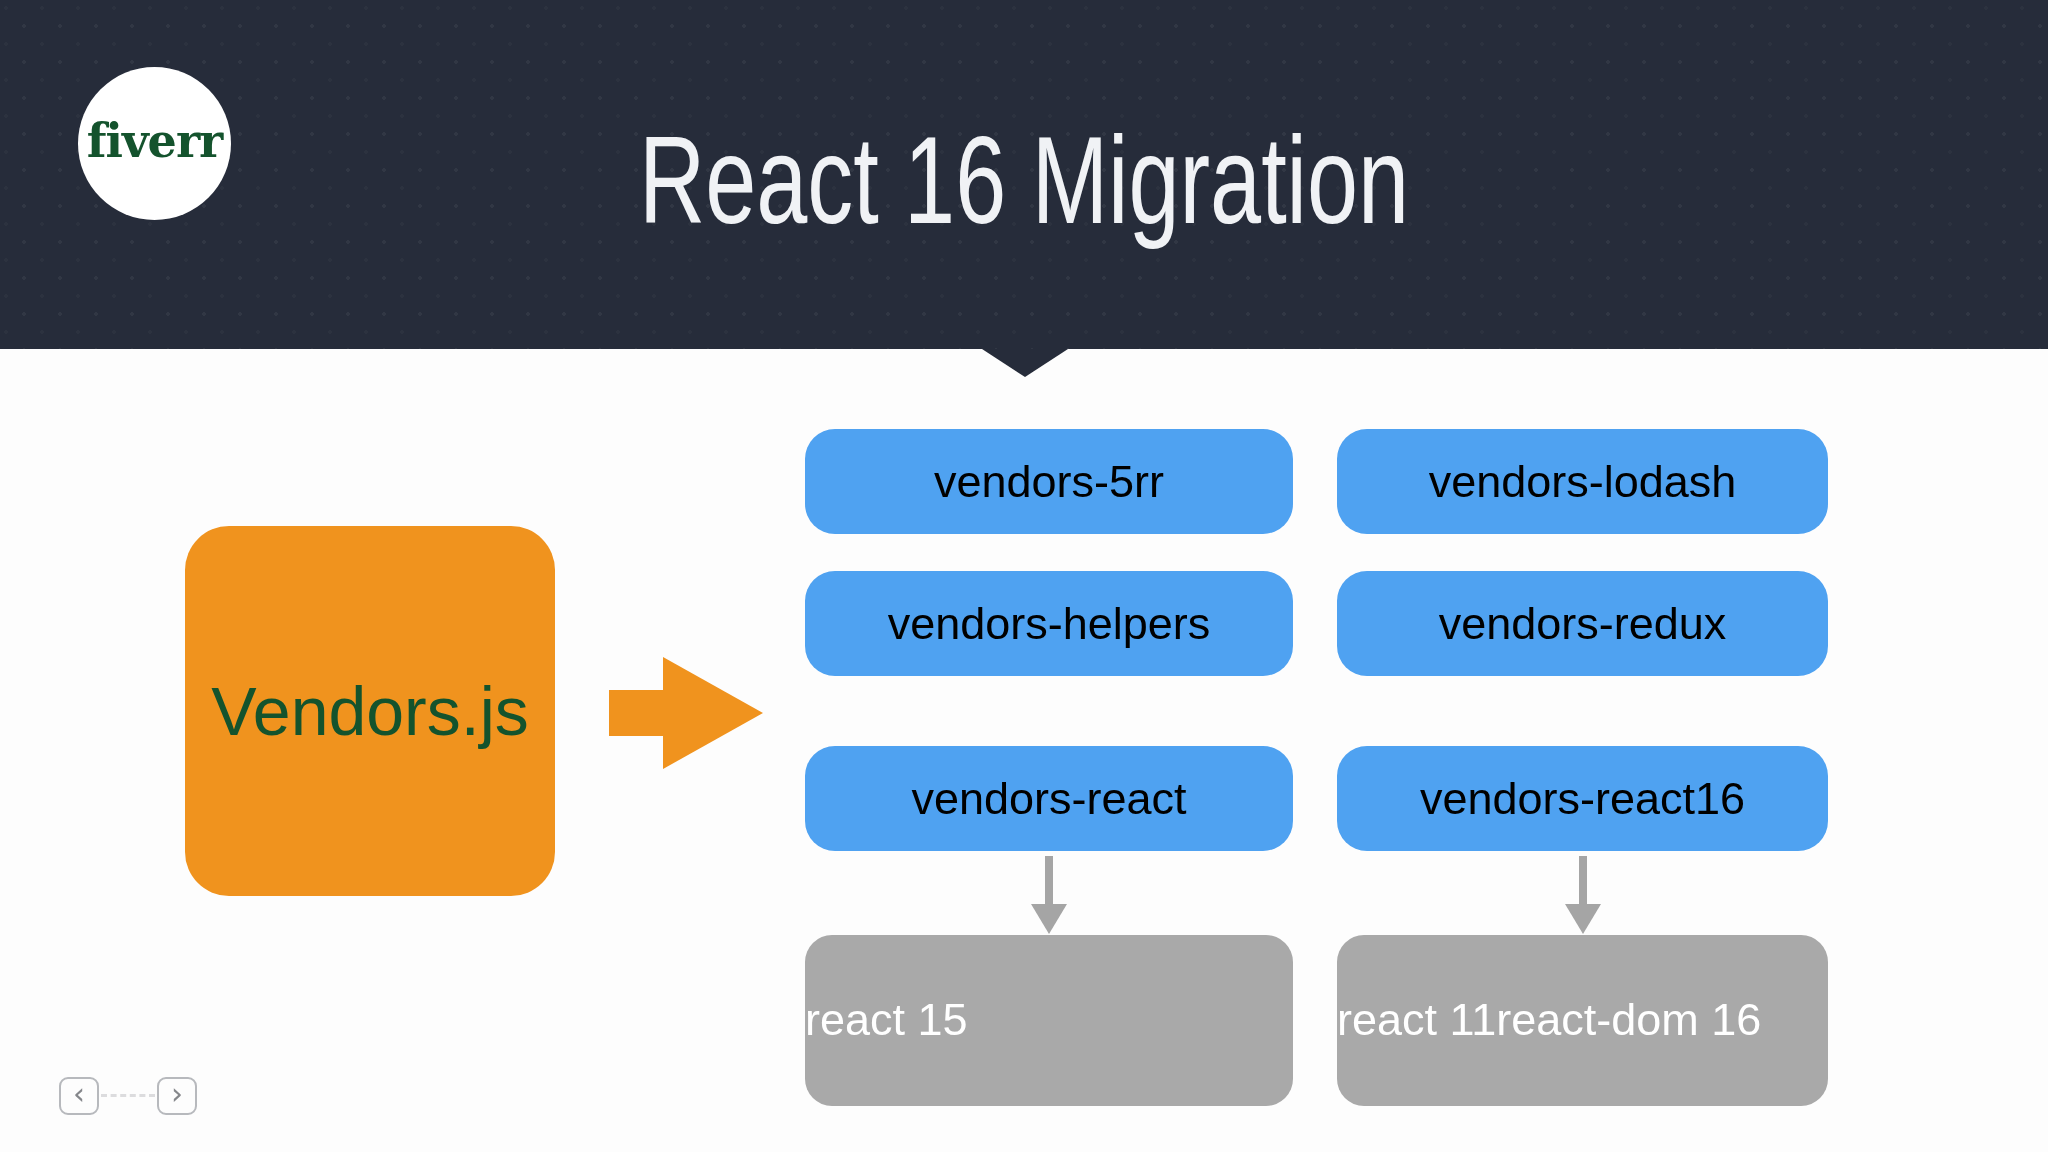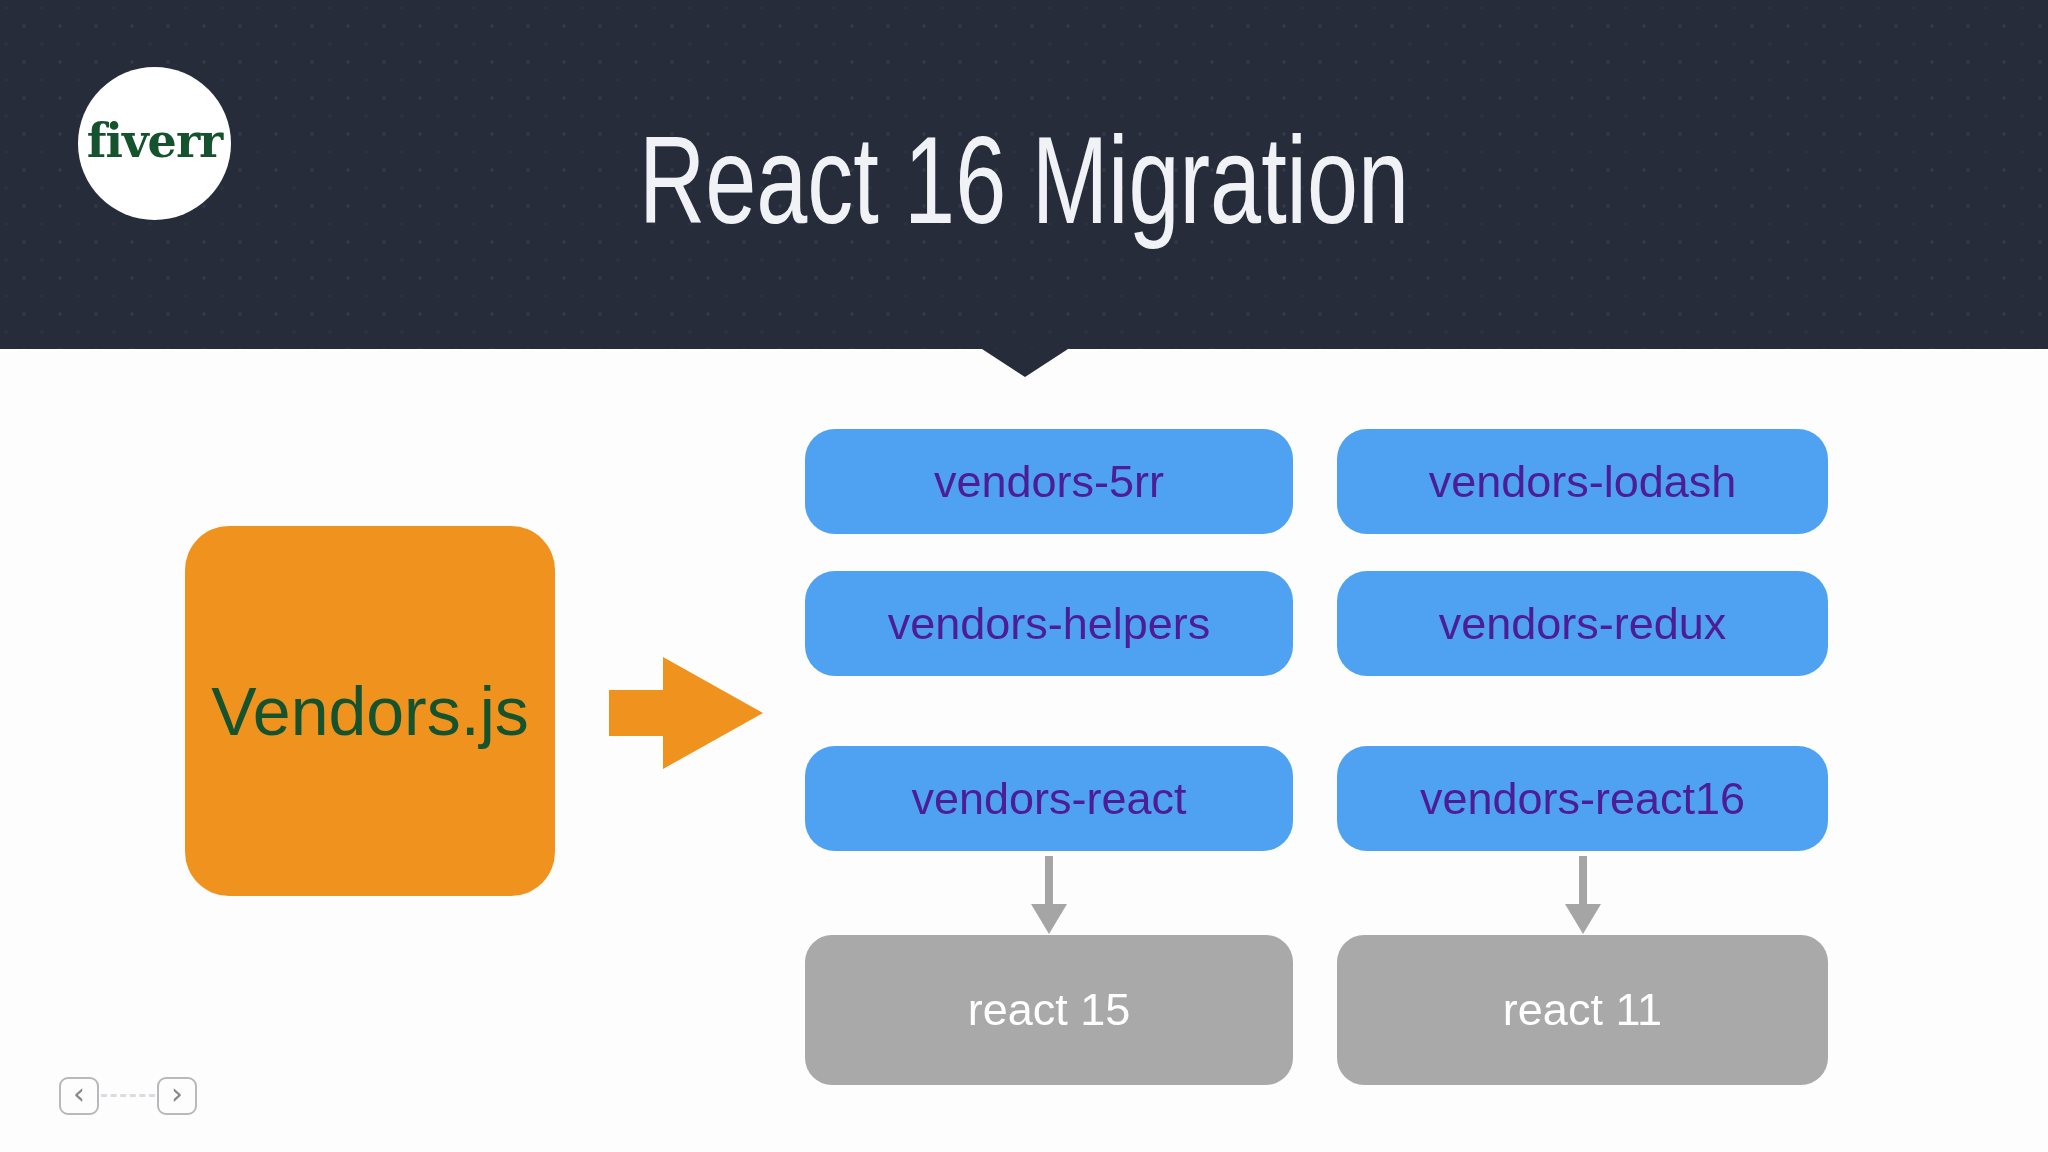--- a/index.html
+++ b/index.html
@@ -65,21 +65,21 @@
     border-bottom:56px solid transparent;
     border-left:100px solid var(--source-orange,#F0931E);
   }
 
   
   .chunk{
     position:absolute;height:105px;border-radius:30px;
     background:var(--chunk-blue,#4FA2F1);
     display:flex;align-items:center;justify-content:center;
   }
-  .chunk span{color:#4c1d95;font-size:45px;}
+  .chunk span{color:#000000;font-size:45px;}
   .col1{left:805px;width:488px;}
   .col2{left:1337px;width:491px;}
   .r1{top:429px;} .r2{top:571px;} .r3{top:746px;}
 
   
   .down-arrow{position:absolute;width:36px;}
   .down-arrow .stem{
     position:absolute;left:14px;top:0;width:8px;height:48px;
     background:var(--arrow-gray,#A5A5A5);
   }
@@ -87,23 +87,23 @@
     position:absolute;left:0;top:48px;width:0;height:0;
     border-left:18px solid transparent;
     border-right:18px solid transparent;
     border-top:30px solid var(--arrow-gray,#A5A5A5);
   }
   .da1{left:1031px;top:856px;}
   .da2{left:1565px;top:856px;}
 
   
   .result{
-    position:absolute;top:935px;height:150px;border-radius:27px;
+    position:absolute;top:935px;height:171px;border-radius:27px;
     background:var(--result-gray,#A9A9A9);
-    display:flex;flex-direction:column;align-items:center;justify-content:center;
+    display:flex;flex-direction:row;align-items:center;justify-content:flex-start;
   }
   .result span{color:#FFFFFF;font-size:45px;line-height:1.38;}
 
   
   .nav-btn{
     position:absolute;top:1077px;width:40px;height:38px;
     box-sizing:border-box;
     border:2px solid #B7B9BD;border-radius:9px;
     background:transparent;
     display:flex;align-items:center;justify-content:center;
@@ -165,20 +165,21 @@
   <div class="down-arrow da2">
     <div class="stem"></div>
     <div class="head"></div>
   </div>
 
   <div class="result col1">
     <span>react 15</span>
   </div>
   <div class="result col2">
     <span>react 11</span>
+    <span>react-dom 16</span>
   </div>
 
   <button class="nav-btn nav-prev">
     <span>‹</span>
   </button>
   <div class="nav-dashes"></div>
   <button class="nav-btn nav-next">
     <span>›</span>
   </button>
 

